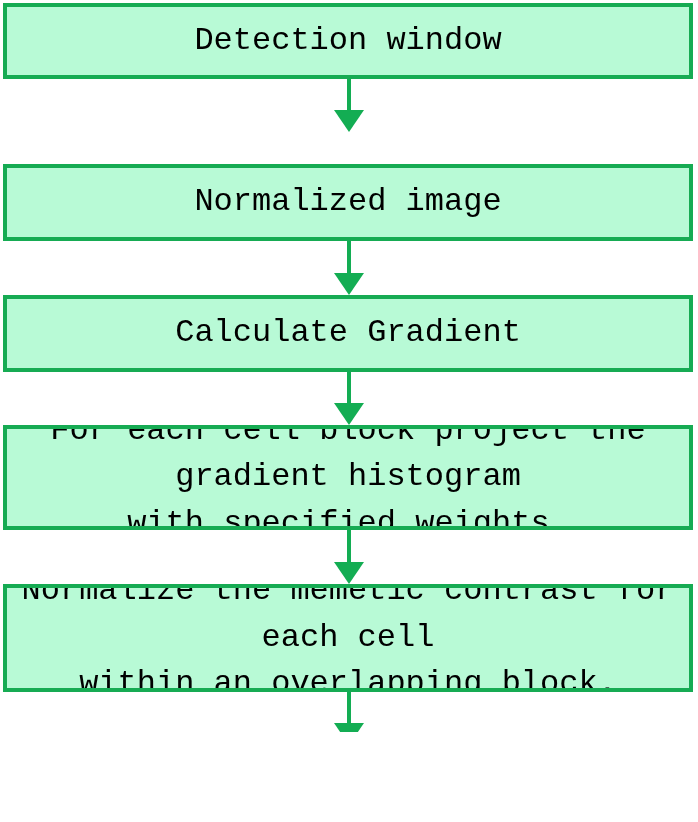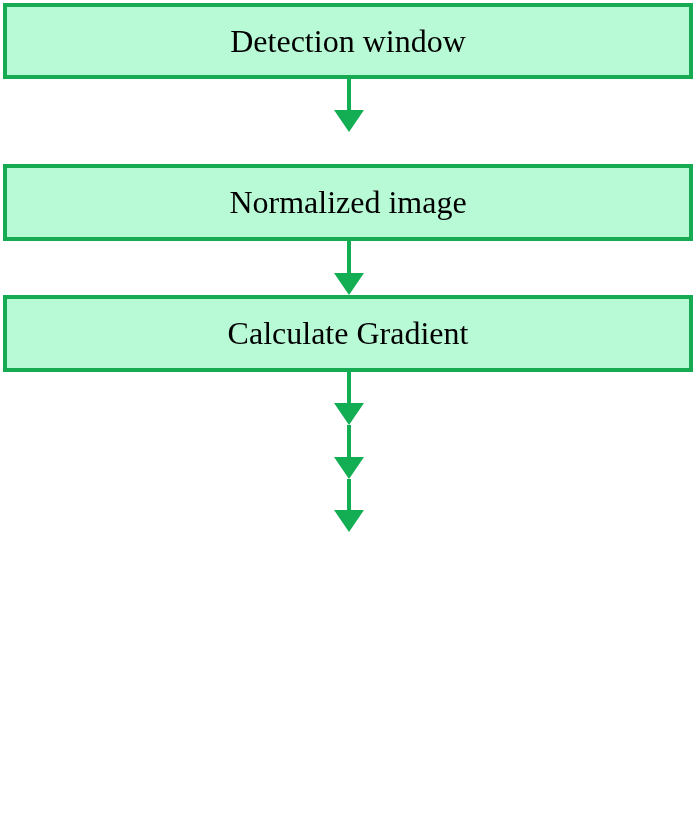--- a/index.html
+++ b/index.html
@@ -7,21 +7,21 @@
     padding: 0;
     background: #ffffff;
   }
   .canvas {
     position: relative;
     width: 698px;
     height: 732px;
     background: #ffffff;
     box-sizing: border-box;
     padding-top: 3px;
-    font-family: Liberation Serif, serif;
+    font-family: Liberation Mono, monospace;
   }
   .flow-box {
     box-sizing: border-box;
     margin-left: 3px;
     margin-right: 5px;
     background: var(--box-fill, #b8fad6);
     border: 4px solid var(--box-border, #16ab53);
     display: flex;
     align-items: center;
     justify-content: center;
@@ -85,26 +85,34 @@
 
   <div class="flow-box h3">
     <span>Calculate Gradient</span>
   </div>
 
   <div class="arrow a3">
     <div class="arrow-stem"></div>
     <div class="arrow-head"></div>
   </div>
 
+  <div class="flow-box h4">
+    <span>For each cell block project the gradient histogram
+with specified weights.</span>
+  </div>
 
   <div class="arrow a4">
     <div class="arrow-stem"></div>
     <div class="arrow-head"></div>
   </div>
 
+  <div class="flow-box h5">
+    <span>Normalize the memetic contrast for each cell
+within an overlapping block.</span>
+  </div>
 
   <div class="arrow a5">
     <div class="arrow-stem"></div>
     <div class="arrow-head"></div>
   </div>
 
 
 </div>
 
 </body></html>

